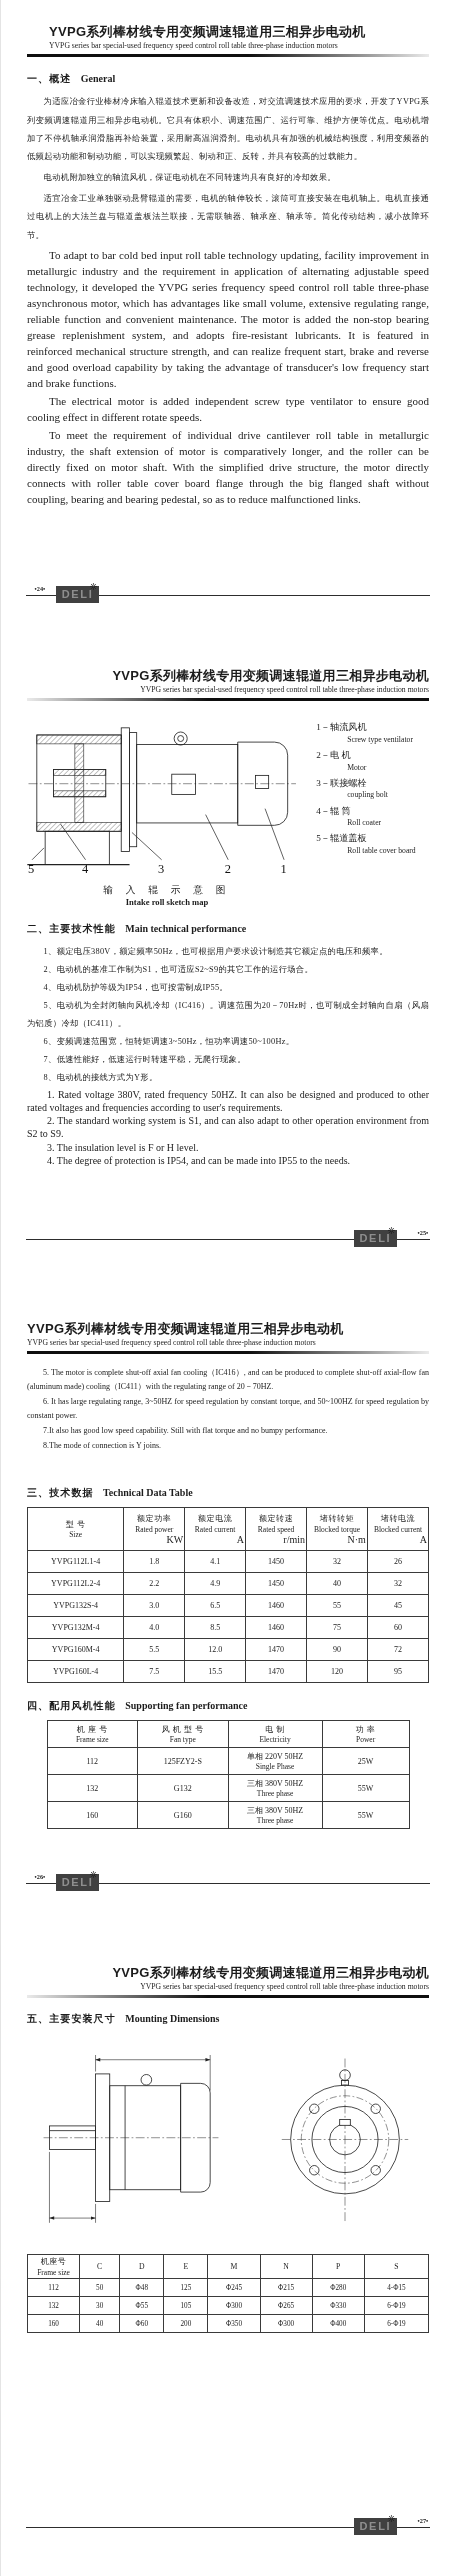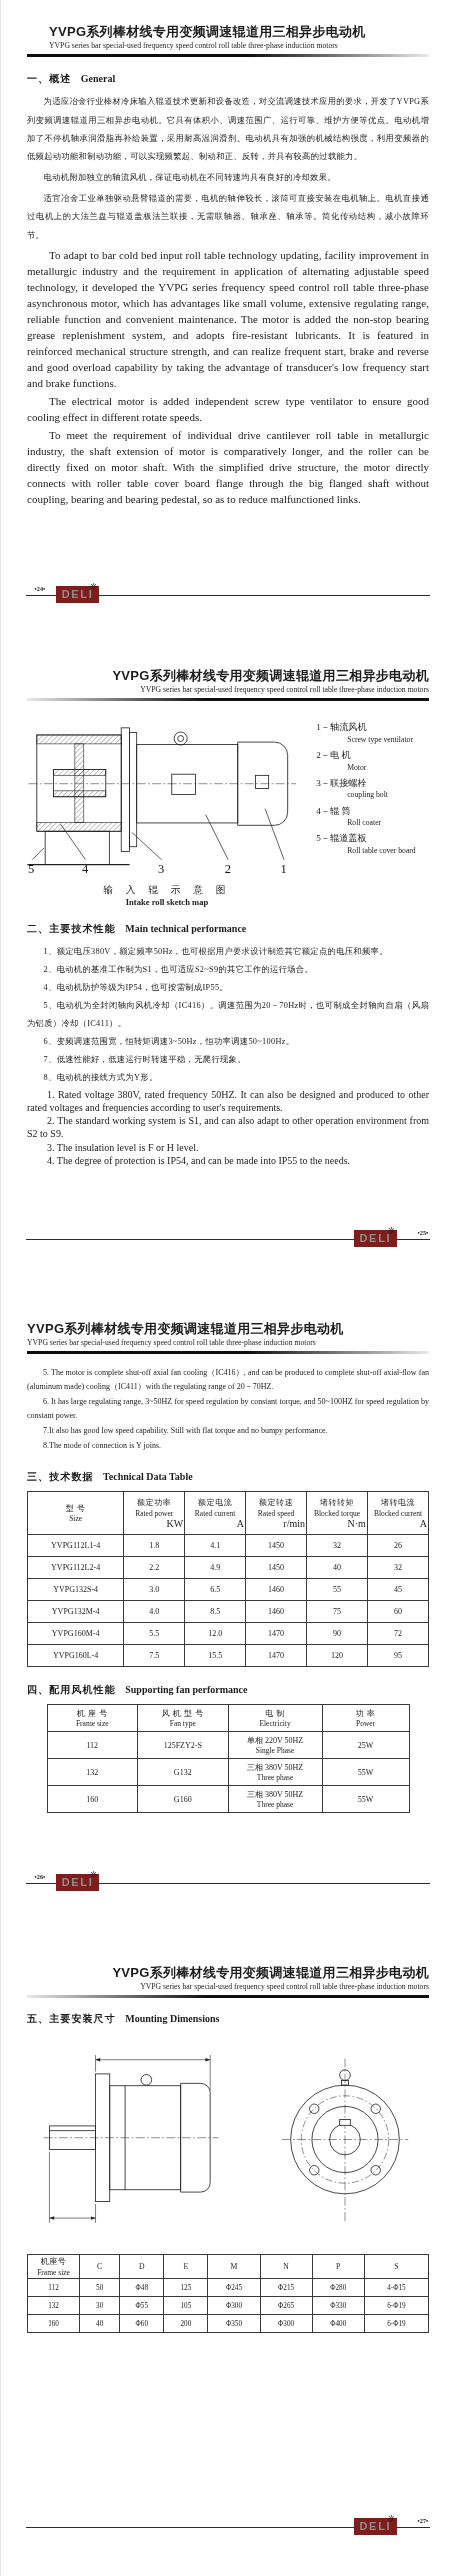--- a/index.html
+++ b/index.html
@@ -53,21 +53,21 @@
   .fan td{height:26px;font-size:8px;}
   .dim th{height:23px;font-size:7.7px;}
   .dim td{height:17px;font-size:7.2px;}
   .tbl-zone{margin-top:5.7px;border-radius:21px;}
   
   .drawings{display:flex;justify-content:space-between;align-items:flex-start;
             margin-top:16px;padding:0 15px;}
   
   .pg-footer{position:absolute;left:25px;right:25px;bottom:41px;height:17px;}
   .f-rule{position:absolute;left:0;right:0;top:8.6px;height:1.4px;background:#2d2d2d;}
-  .f-logo{position:absolute;top:0;background:#7f1d1d;padding:0 5.7px;
+  .f-logo{position:absolute;top:0;background:#404040;padding:0 5.7px;
           font-family:"Liberation Sans","DejaVu Sans",sans-serif;font-weight:800;
           font-size:11px;color:#8e8e8e;letter-spacing:1.7px;line-height:17px;}
   .f-logo .gear{position:absolute;top:-2.9px;right:2.3px;width:6.9px;height:6.9px;}
   .fl-left{left:30px;}
   .fl-right{right:33px;}
   .f-num{position:absolute;font-size:6.3px;font-weight:700;top:-1.1px;background:#fff;padding:0 1.7px;}
   .fn-left{left:6.9px;}
   .fn-right{right:0;}
 </style>
 </head>
@@ -234,21 +234,21 @@
     <div class="bar bar-r"></div>
   </header>
 
   <div style="margin-top:11.5px;">
     <p class="item-en2">5. The motor is complete shut-off axial fan cooling（IC416）, and can be produced to complete shut-off axial-flow fan (aluminum made) cooling（IC411）with the regulating range of 20－70HZ.</p>
     <p class="item-en2">6. It has large regulating range, 3~50HZ for speed regulation by constant torque, and 50~100HZ for speed regulation by constant power.</p>
     <p class="item-en2">7.It also has good low speed capability. Still with flat torque and no bumpy performance.</p>
     <p class="item-en2">8.The mode of connection is Y joins.</p>
   </div>
 
-  <h2 class="sec" style="margin-top:17px;">
+  <h2 class="sec" style="margin-top:33px;">
     <span class="szh">三、技术数据</span>
     <span class="sen">Technical Data Table</span>
   </h2>
 
   <div class="tbl-zone">
     <table class="tech">
       <colgroup>
           <col style="width:24%">
           <col style="width:15.2%">
           <col style="width:15.2%">

